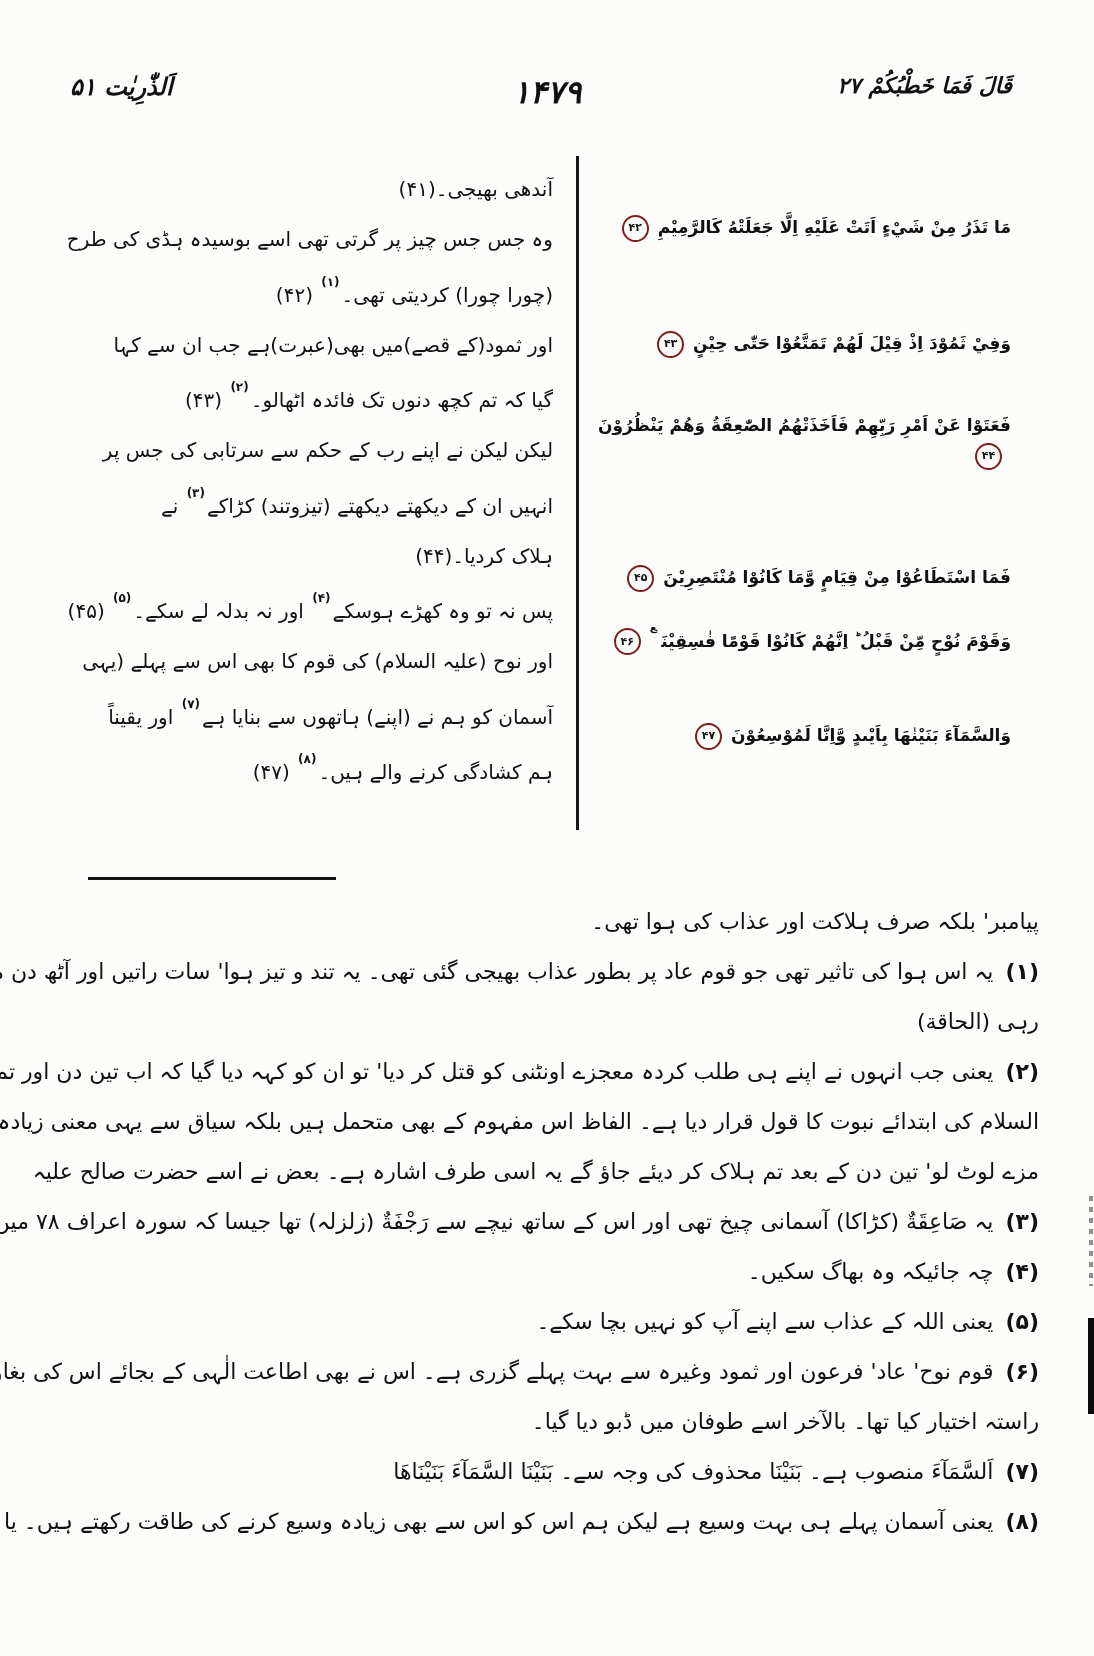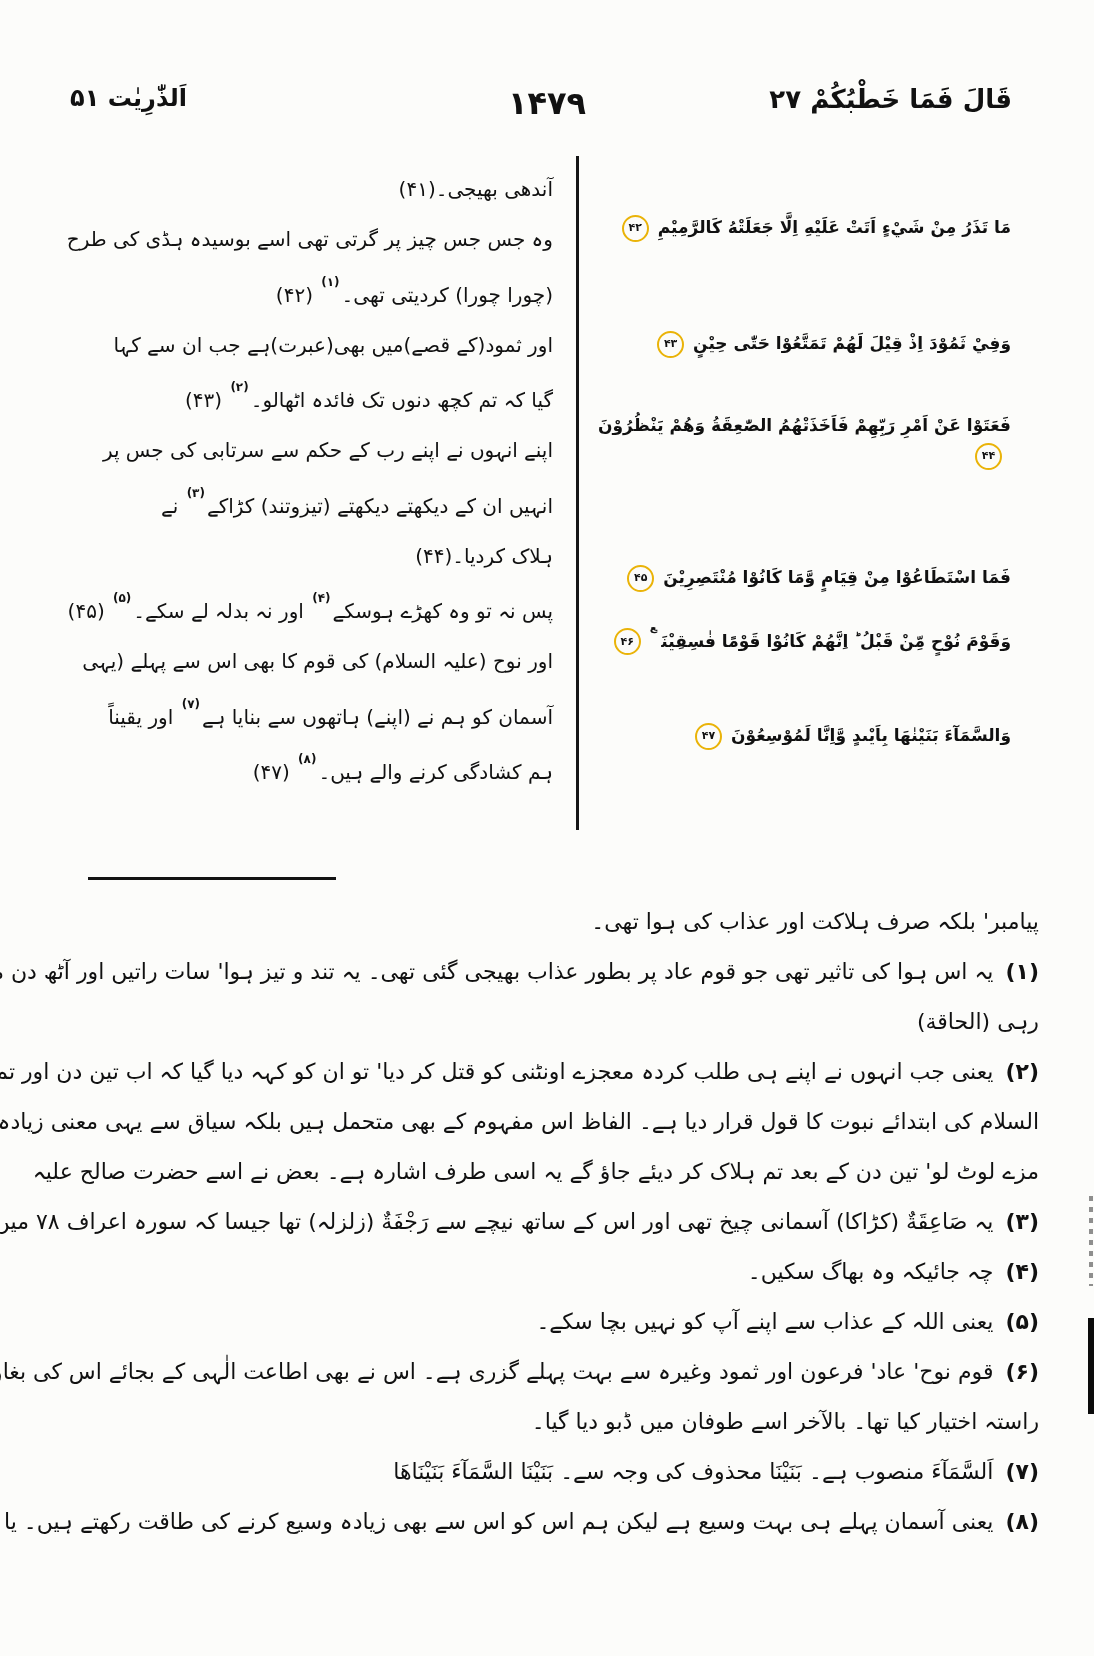--- a/index.html
+++ b/index.html
@@ -7,37 +7,37 @@
     position:relative;
     width:1094px;height:1656px;
     margin:0 auto;
     background:#fcfcfa;
     font-family:"DejaVu Sans", sans-serif;
     color:#111;
     direction:rtl;
     overflow:hidden;
   }
   
-  .hdr{position:absolute;top:84px;font-weight:bold;white-space:nowrap;}
-  .hdr-right{right:82px;font-size:26px;letter-spacing:-1px;}
+  .hdr{position:absolute;top:73px;font-weight:bold;white-space:nowrap;font-style:italic;}
+  .hdr-right{right:82px;font-size:22px;letter-spacing:-1px;}
   .hdr-center{left:0;right:0;text-align:center;font-size:32px;}
   .hdr-left{left:70px;font-size:24px;}
   
   .main{position:absolute;top:160px;left:85px;right:55px;height:676px;}
   .col-divider{position:absolute;top:156px;left:576px;width:2.5px;height:674px;background:#161616;}
   .verses{position:absolute;top:0;right:28px;width:420px;}
   .verse{
     position:absolute;right:0;width:100%;
     text-align:right;font-weight:bold;
     font-size:17px;line-height:30px;
   }
   .ayah-num{
     display:inline-flex;align-items:center;justify-content:center;
     width:23px;height:23px;margin-right:9px;margin-left:2px;
-    border:2px solid #eab308;border-radius:50%;
+    border:2px solid #7f1d1d;border-radius:50%;
     font-size:11px;font-weight:bold;vertical-align:middle;
     flex:none;
   }
   .ruku{font-size:11px;position:relative;top:-9px;margin-right:4px;font-weight:bold;}
   .translation{position:absolute;top:4px;left:0;width:468px;}
   .t-line{
     font-size:20px;line-height:50.4px;
     white-space:nowrap;text-align:right;
   }
   .fn-ref{font-size:12px;position:relative;top:-8px;margin:0 2px;font-weight:bold;}
@@ -65,21 +65,21 @@
 
   <div class="col-divider"></div>
 
   <div class="main">
     <div class="translation" id="translation">
         <div class="t-line">آندھی بھیجی۔(۴۱)</div>
         <div class="t-line">وہ جس جس چیز پر گرتی تھی اسے بوسیدہ ہڈی کی طرح</div>
         <div class="t-line">(چورا چورا) کردیتی تھی۔<sup class="fn-ref">(۱)</sup> (۴۲)</div>
         <div class="t-line">اور ثمود(کے قصے)میں بھی(عبرت)ہے جب ان سے کہا</div>
         <div class="t-line">گیا کہ تم کچھ دنوں تک فائدہ اٹھالو۔<sup class="fn-ref">(۲)</sup> (۴۳)</div>
-        <div class="t-line">اپنے انہوں نے اپنے رب کے حکم سے سرتابی کی جس پر</div>
+        <div class="t-line">لیکن لیکن نے اپنے رب کے حکم سے سرتابی کی جس پر</div>
         <div class="t-line">انہیں ان کے دیکھتے دیکھتے (تیزوتند) کڑاکے<sup class="fn-ref">(۳)</sup> نے</div>
         <div class="t-line">ہلاک کردیا۔(۴۴)</div>
         <div class="t-line">پس نہ تو وہ کھڑے ہوسکے<sup class="fn-ref">(۴)</sup> اور نہ بدلہ لے سکے۔<sup class="fn-ref">(۵)</sup> (۴۵)</div>
         <div class="t-line">اور نوح (علیہ السلام) کی قوم کا بھی اس سے پہلے (یہی</div>
         <div class="t-line">آسمان کو ہم نے (اپنے) ہاتھوں سے بنایا ہے<sup class="fn-ref">(۷)</sup> اور یقیناً</div>
         <div class="t-line">ہم کشادگی کرنے والے ہیں۔<sup class="fn-ref">(۸)</sup> (۴۷)</div>
       </div>
     <div class="verses" id="verses">
         <div class="verse" style="top: 52px;"><span class="v-text">مَا تَذَرُ مِنْ شَيْءٍ اَتَتْ عَلَيْهِ اِلَّا جَعَلَتْهُ كَالرَّمِيْمِ</span><span class="ayah-num">۴۲</span></div>
         <div class="verse" style="top: 168px;"><span class="v-text">وَفِيْ ثَمُوْدَ اِذْ قِيْلَ لَهُمْ تَمَتَّعُوْا حَتّٰى حِيْنٍ</span><span class="ayah-num">۴۳</span></div>

